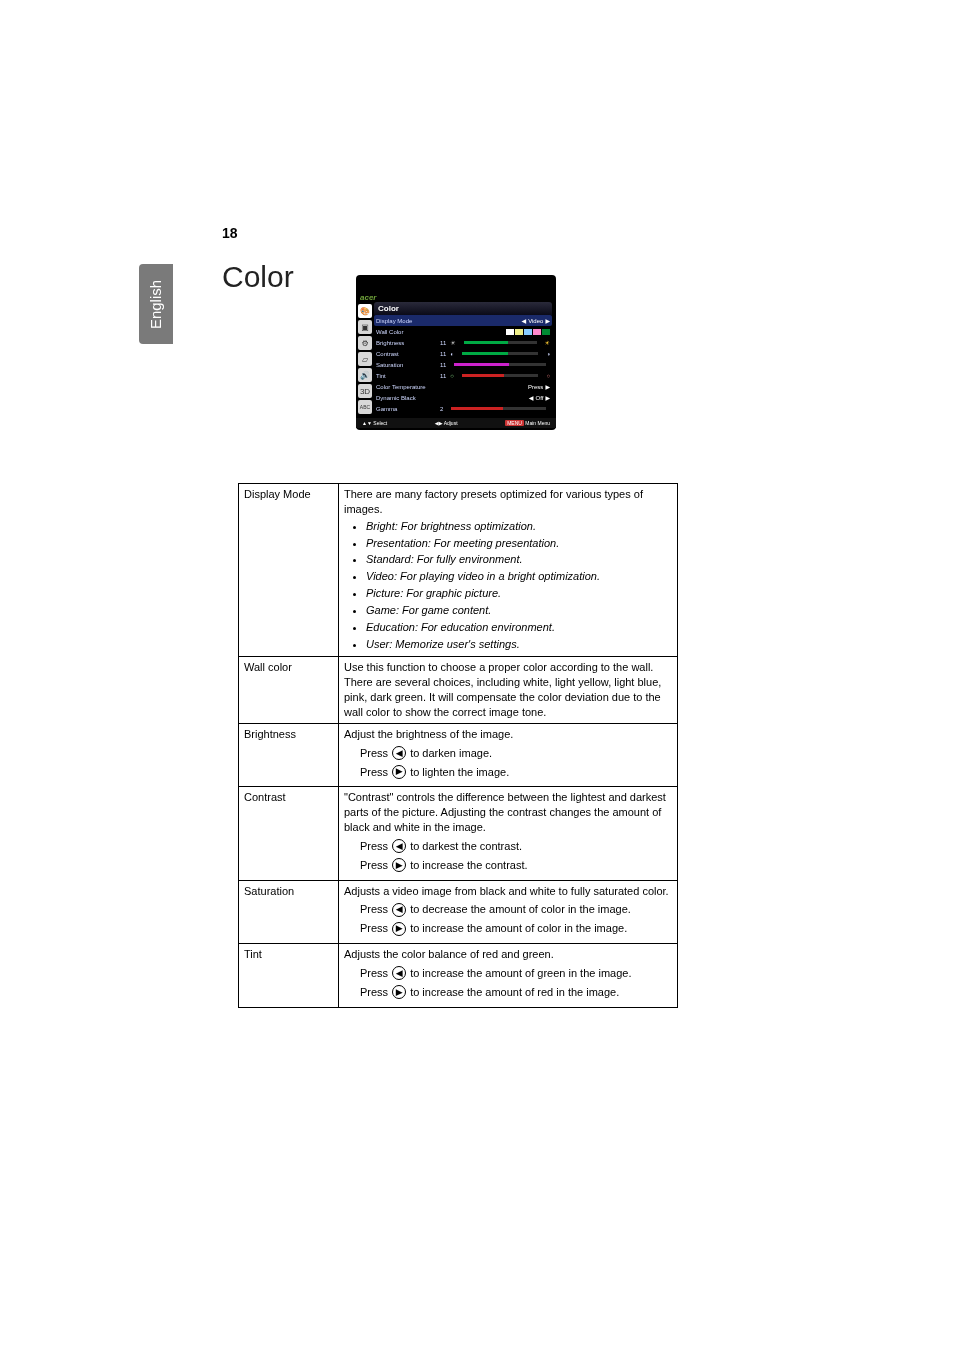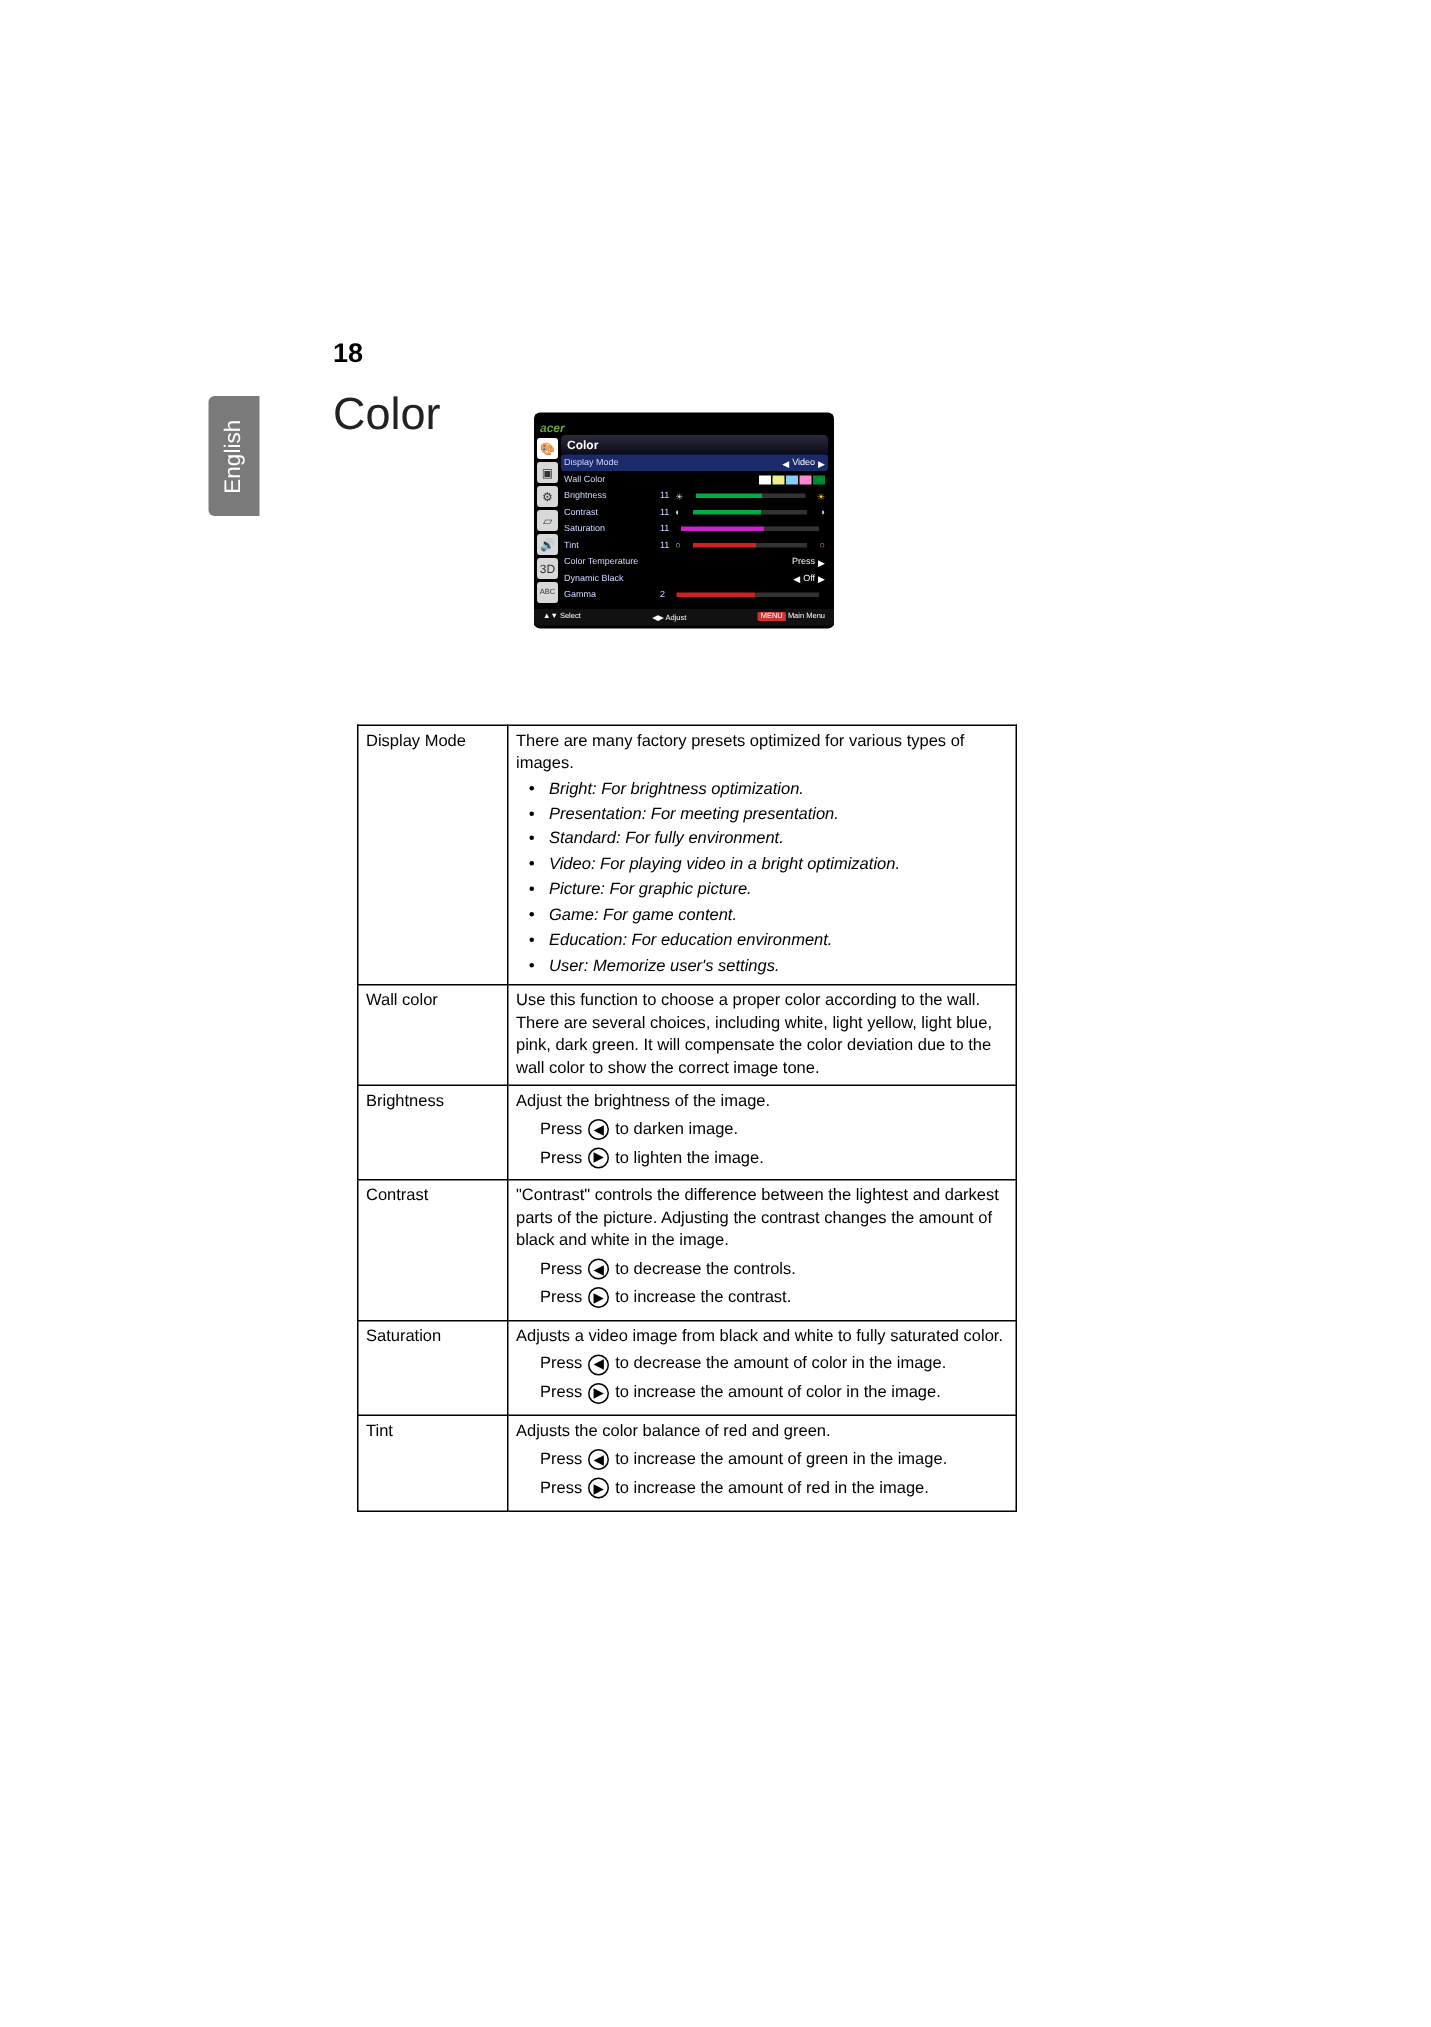--- a/index.html
+++ b/index.html
@@ -8,21 +8,21 @@
     font-family: "Segoe UI", Tahoma, Arial, sans-serif;
     width: 954px;
     height: 1351px;
     position: relative;
     color: #000;
   }
   .page-number {
     position: absolute;
     top: 225px;
     left: 222px;
-    font-size: 18px;
+    font-size: 14px;
     font-weight: bold;
   }
   .lang-tab {
     position: absolute;
     top: 264px;
     left: 139px;
     width: 34px;
     height: 80px;
     background: #7a7a7a;
     border-radius: 4px 0 0 4px;
@@ -53,21 +53,21 @@
     border-radius: 4px;
     font-size: 6px;
     color: #cfd8ff;
     padding-bottom: 2px;
   }
   .osd .brand {
     color: #6fa23a;
     font-style: italic;
     font-weight: bold;
     font-size: 8px;
-    padding: 6px 4px 0 4px;
+    padding: 18px 4px 0 4px;
   }
   .osd-body { display: flex; }
   .osd-icons {
     width: 18px;
     display: flex;
     flex-direction: column;
     gap: 2px;
     padding: 2px;
   }
   .osd-icon {
@@ -271,21 +271,21 @@
       </div>
     </td>
   </tr>
   <tr>
     <td class="label">Contrast</td>
     <td>
       <span>"Contrast" controls the difference between the lightest and darkest parts of the picture. Adjusting the contrast changes the amount of black and white in the image.</span>
       <div class="press-line">
         <span>Press</span>
         <span class="circ-btn">◀</span>
-        <span>to decrease the controls.</span>
+        <span>to darkest the contrast.</span>
       </div>
       <div class="press-line">
         <span>Press</span>
         <span class="circ-btn">▶</span>
         <span>to increase the contrast.</span>
       </div>
     </td>
   </tr>
   <tr>
     <td class="label">Saturation</td>

